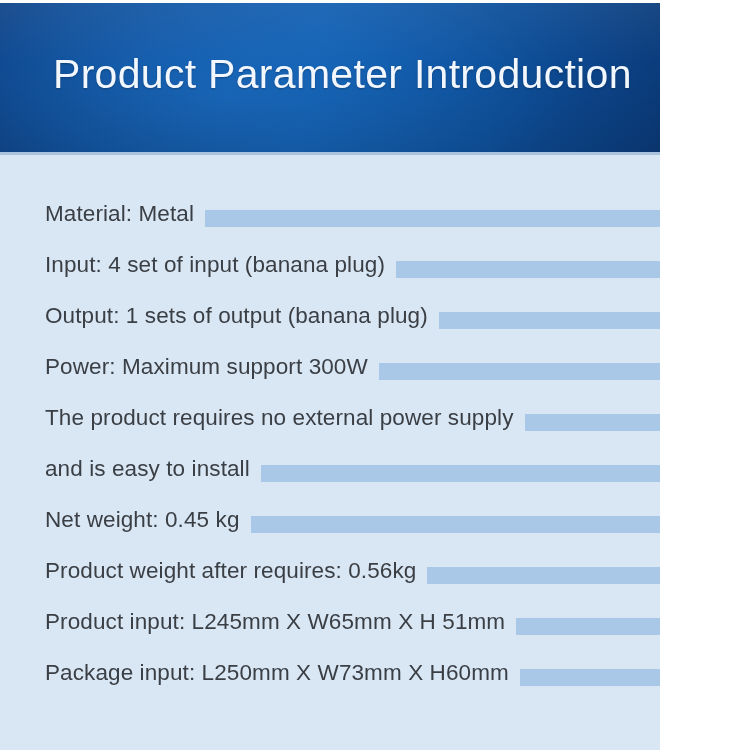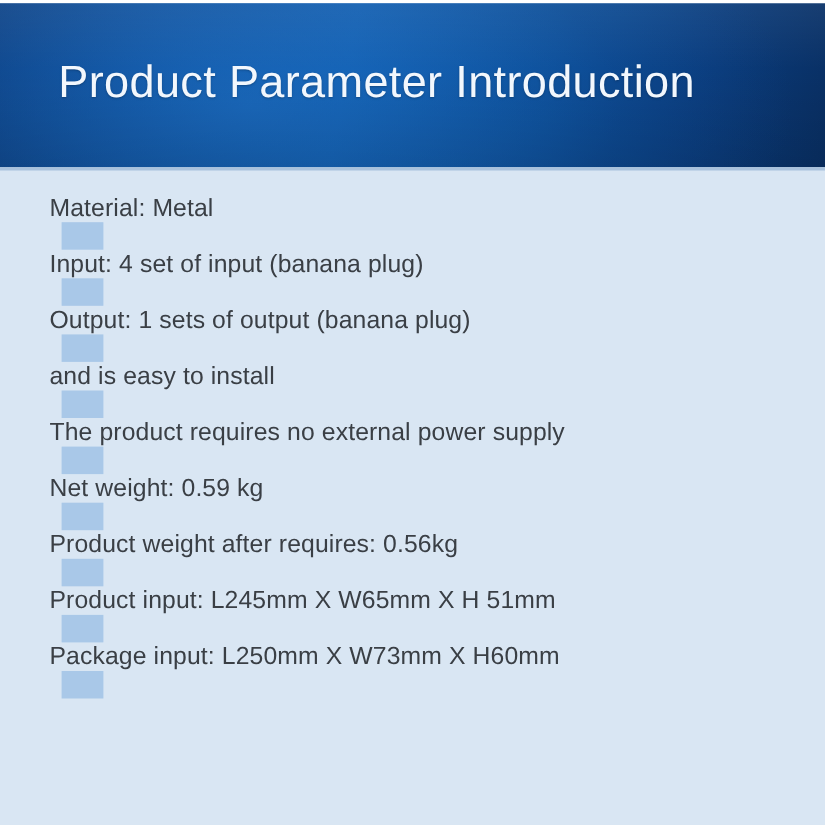--- a/index.html
+++ b/index.html
@@ -9,21 +9,21 @@
   }
   body {
     width: 750px;
     height: 750px;
     overflow: hidden;
     background: #ffffff;
     font-family: "Liberation Sans", sans-serif;
   }
   .page {
     position: relative;
-    width: 750px;
+    width: 660px;
     height: 750px;
     background: #d9e6f3;
     overflow: hidden;
   }
   .top-white-strip {
     position: absolute;
     left: 0;
     top: 0;
     width: 750px;
     height: 3px;
@@ -72,25 +72,24 @@
     position: absolute;
     left: 0;
     top: 176px;
     width: 750px;
     margin: 0;
     padding: 0;
     list-style: none;
   }
   .spec-row {
     display: flex;
-    align-items: flex-start;
+    align-items: flex-end;
     height: 51px;
     padding-left: 45px;
     padding-right: 51px;
-    flex-direction: column;
   }
   .spec-text {
     font-size: 22.5px;
     font-weight: 400;
     color: #3a3f45;
     white-space: nowrap;
     letter-spacing: 0.1px;
   }
   .spec-bar {
     flex: 1 1 auto;
@@ -124,33 +123,37 @@
     <li class="spec-row">
       <span class="spec-text">Input: 4 set of input (banana plug)</span>
       <span class="spec-bar"></span>
     </li>
 
     <li class="spec-row">
       <span class="spec-text">Output: 1 sets of output (banana plug)</span>
       <span class="spec-bar"></span>
     </li>
 
-
     <li class="spec-row">
-      <span class="spec-text">and is easy to install</span>
+      <span class="spec-text">Power: Maximum support 300W</span>
       <span class="spec-bar"></span>
     </li>
 
     <li class="spec-row">
       <span class="spec-text">The product requires no external power supply</span>
       <span class="spec-bar"></span>
     </li>
 
     <li class="spec-row">
-      <span class="spec-text">Net weight: 0.59 kg</span>
+      <span class="spec-text">and is easy to install</span>
+      <span class="spec-bar"></span>
+    </li>
+
+    <li class="spec-row">
+      <span class="spec-text">Net weight: 0.45 kg</span>
       <span class="spec-bar"></span>
     </li>
 
     <li class="spec-row">
       <span class="spec-text">Product weight after requires: 0.56kg</span>
       <span class="spec-bar"></span>
     </li>
 
     <li class="spec-row">
       <span class="spec-text">Product input: L245mm X W65mm X H 51mm</span>

